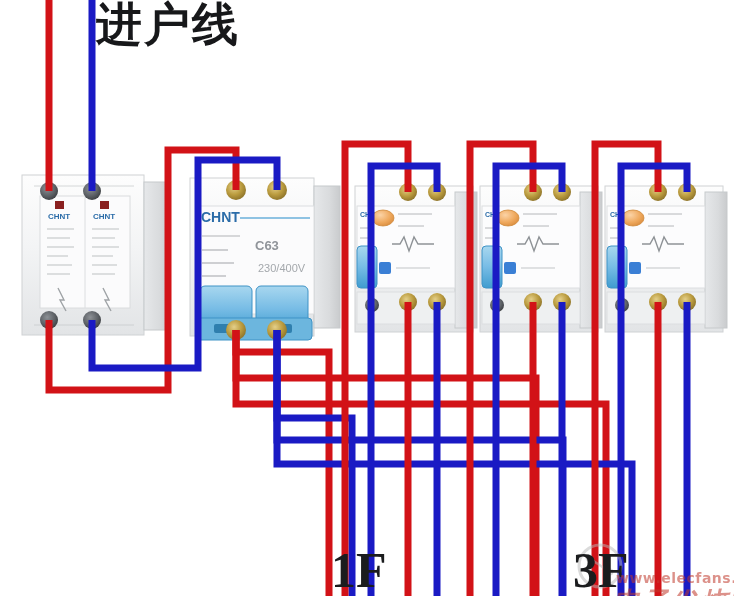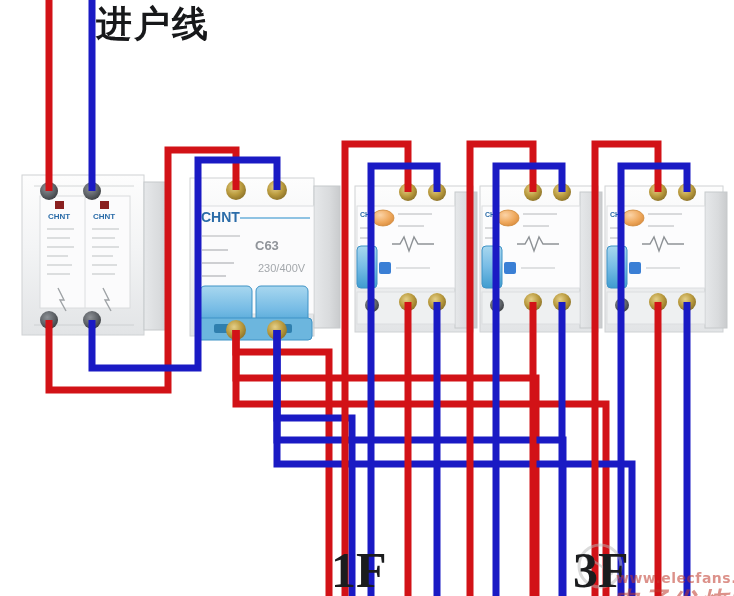--- a/index.html
+++ b/index.html
@@ -28,21 +28,21 @@
     position: absolute;
     font-family: "DejaVu Sans", sans-serif;
     font-weight: 700;
     color: #17181a;
     white-space: nowrap;
     letter-spacing: 2px;
   }
   #title-incoming {
     left: 96px;
     top: 2px;
-    font-size: 36px;
+    font-size: 46px;
     line-height: 44px;
   }
   .floor-label {
     position: absolute;
     font-family: "Liberation Serif", serif;
     font-weight: 700;
     font-size: 50px;
     color: #1b1c1e;
     white-space: nowrap;
   }

